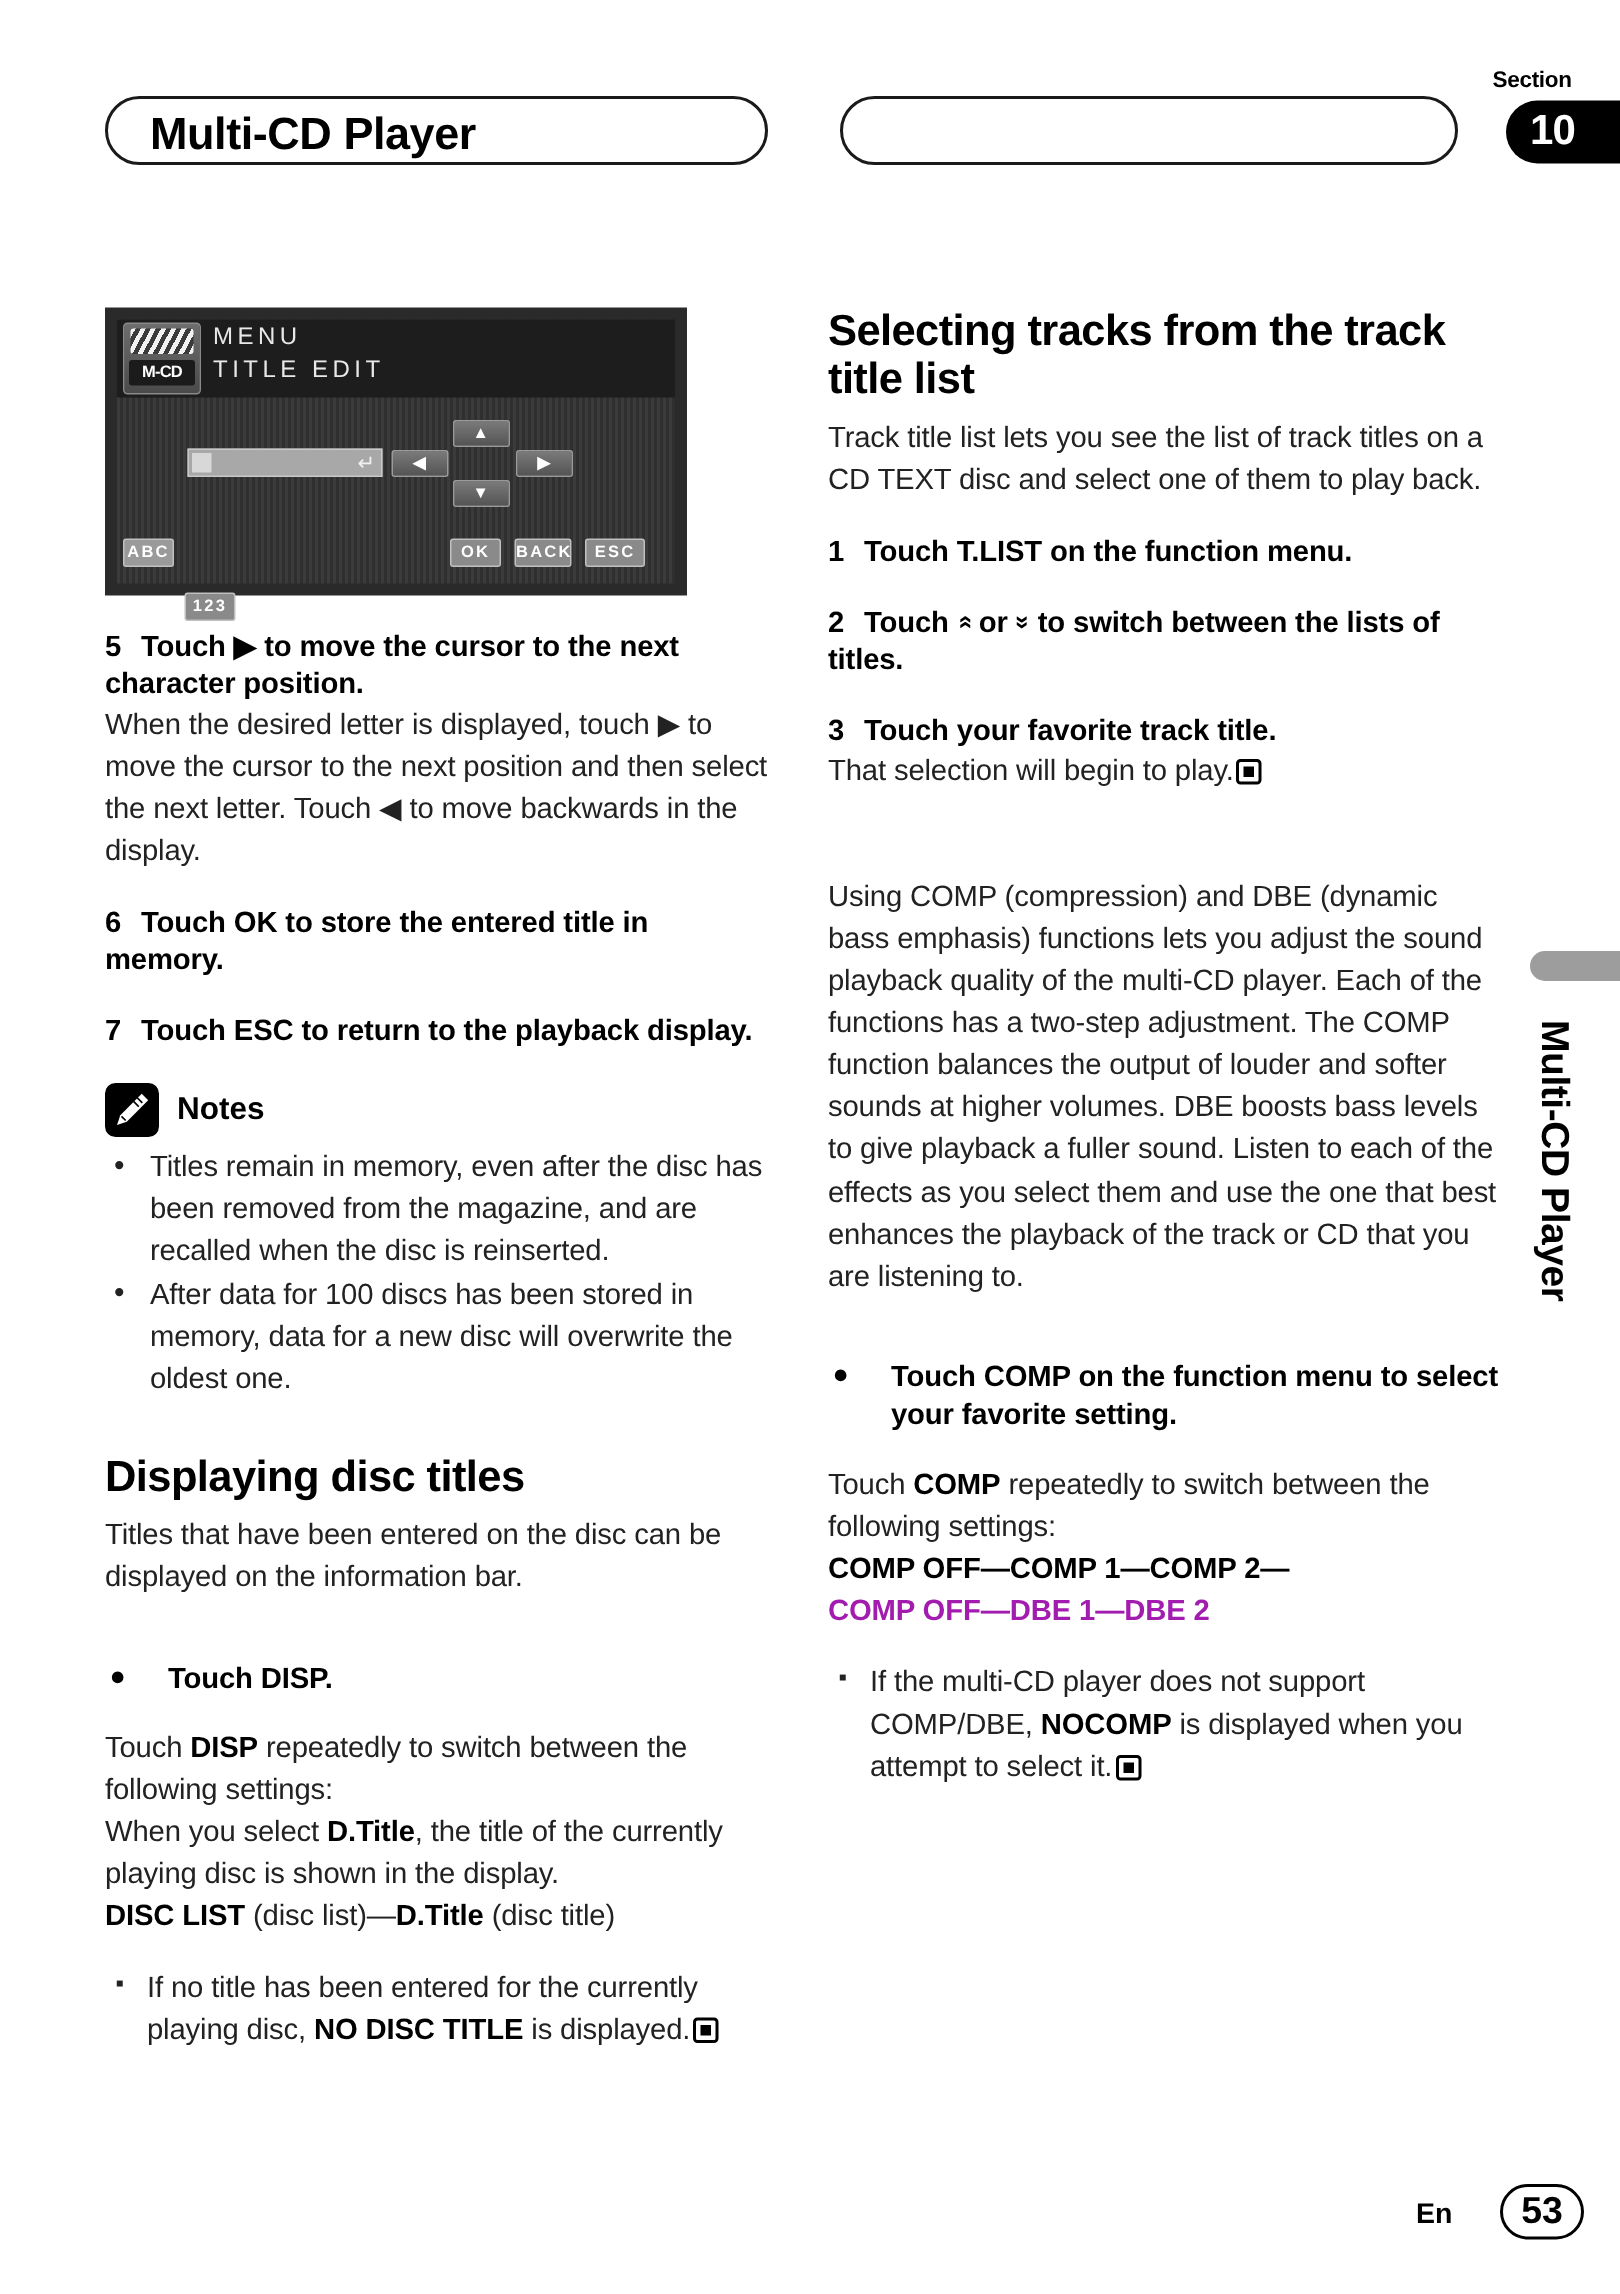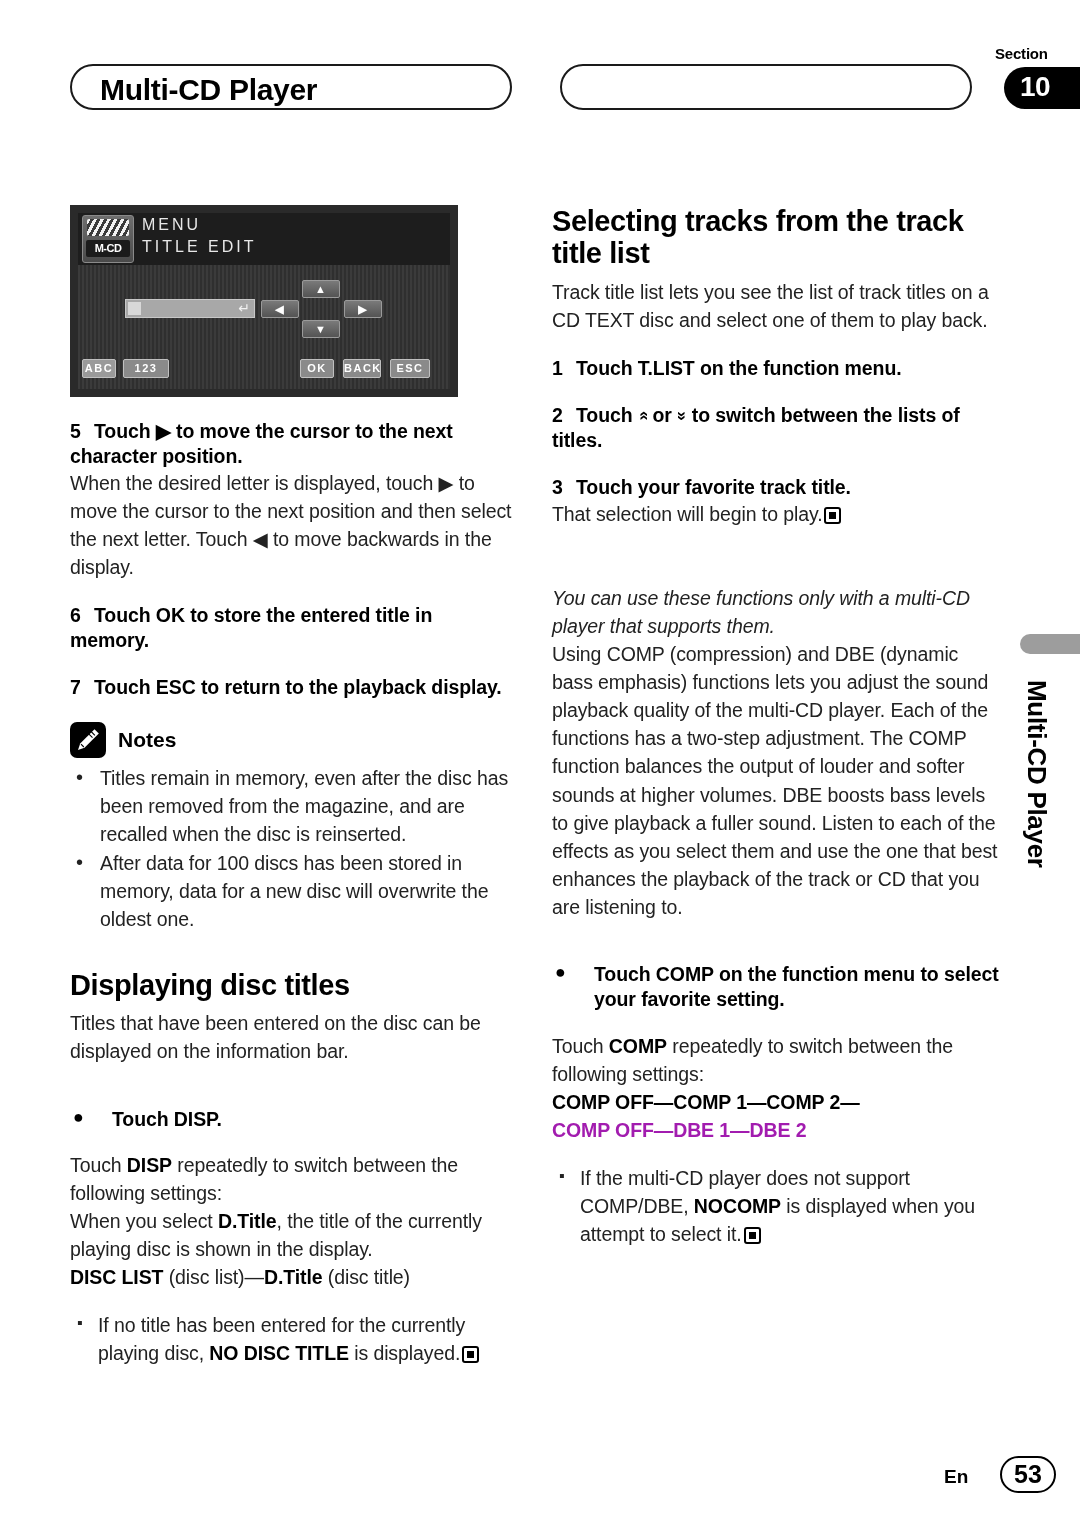--- a/index.html
+++ b/index.html
@@ -207,21 +207,21 @@
     border: 1px solid #c0c0c0;
     color: #ffffff;
     font-size: 11px;
     font-weight: bold;
     text-align: center;
     letter-spacing: 1.5px;
     box-sizing: border-box;
     border-radius: 2px;
   }
   .b-abc  { left: 4px;  width: 34px; }
-  .b-123  { left: 45px; width: 46px; background:#8a8a8a; }
+  .b-123  { left: 45px; width: 34px; background:#8a8a8a;margin-top:36px; }
   .b-ok   { left: 222px; width: 34px; background:#8a8a8a; }
   .b-back { left: 265px; width: 38px; background:#8a8a8a; }
   .b-esc  { left: 312px; width: 40px; background:#8a8a8a; }
 
   
   h2.heading {
     font-size: 29px;
     font-weight: bold;
     line-height: 1.12;
     margin: 0 0 8px 0;
@@ -491,21 +491,20 @@
   <p class="step"><span class="step-num">2</span><span>Touch </span><span style="display:inline-block;transform:rotate(-90deg);font-size:17px;vertical-align:1px;">»</span><span> or </span><span style="display:inline-block;transform:rotate(90deg);font-size:17px;vertical-align:1px;">»</span><span> to switch between the lists of titles.</span></p>
 
   <div class="gap-md"></div>
 
   <p class="step"><span class="step-num">3</span><span>Touch your favorite track title.</span></p>
   <p class="body"><span>That selection will begin to play.</span><span class="endmark"></span></p>
 
   <div class="gap-lg"></div>
   <div class="gap-md"></div>
 
-  <p class="body italic">You can use these functions only with a multi-CD player that supports them.</p>
   <p class="body">Using COMP (compression) and DBE (dynamic bass emphasis) functions lets you adjust the sound playback quality of the multi-CD player. Each of the functions has a two-step adjustment. The COMP function balances the output of louder and softer sounds at higher volumes. DBE boosts bass levels to give playback a fuller sound. Listen to each of the effects as you select them and use the one that best enhances the playback of the track or CD that you are listening to.</p>
 
   <div class="gap-md"></div>
 
   <p class="dot-step">Touch COMP on the function menu to select your favorite setting.</p>
   <p class="body"><span>Touch </span><b>COMP</b><span> repeatedly to switch between the following settings:</span></p>
   <p class="body" style="font-weight:bold;color:#000;">COMP OFF—COMP 1—COMP 2—</p>
   <p class="body" style="font-weight:bold;color:#a21caf;">COMP OFF—DBE 1—DBE 2</p>
   <p class="sq-note"><span>If the multi-CD player does not support COMP/DBE, </span><b>NOCOMP</b><span> is displayed when you attempt to select it.</span><span class="endmark"></span></p>
 

